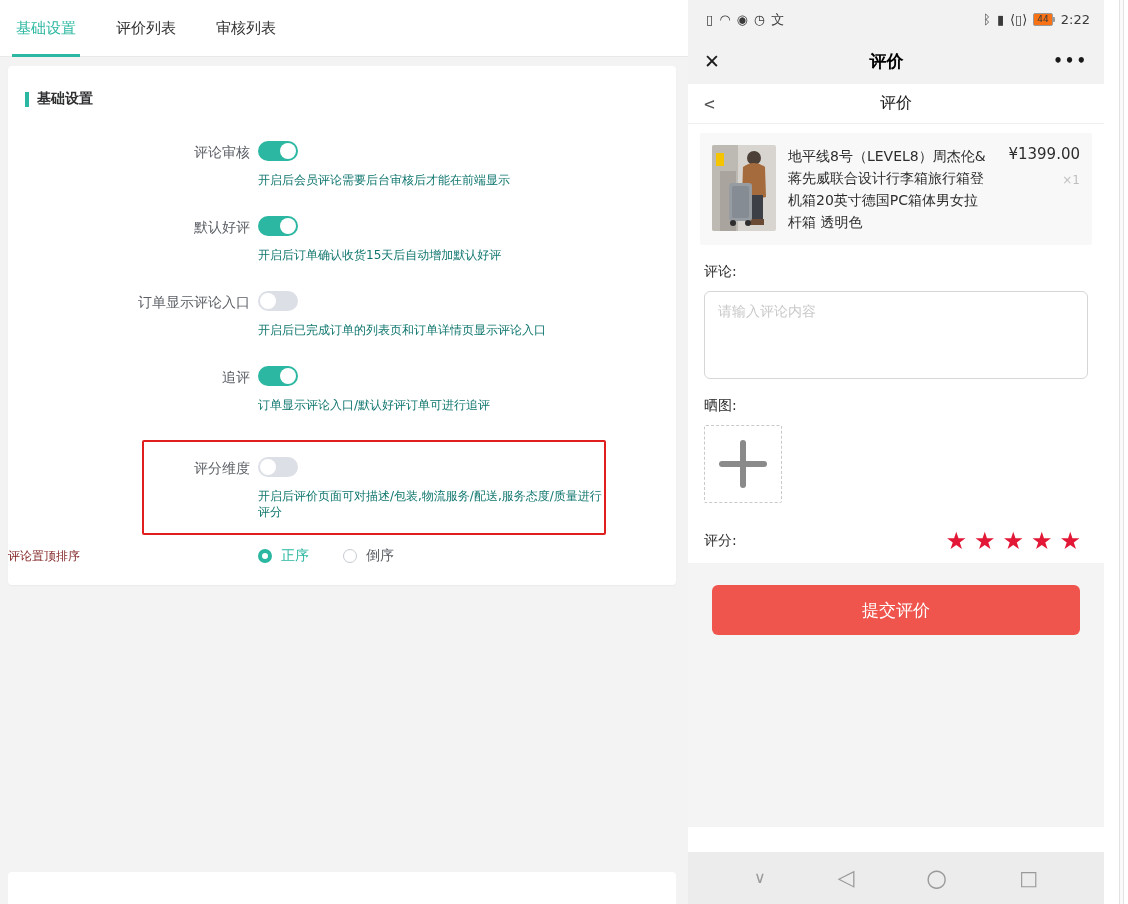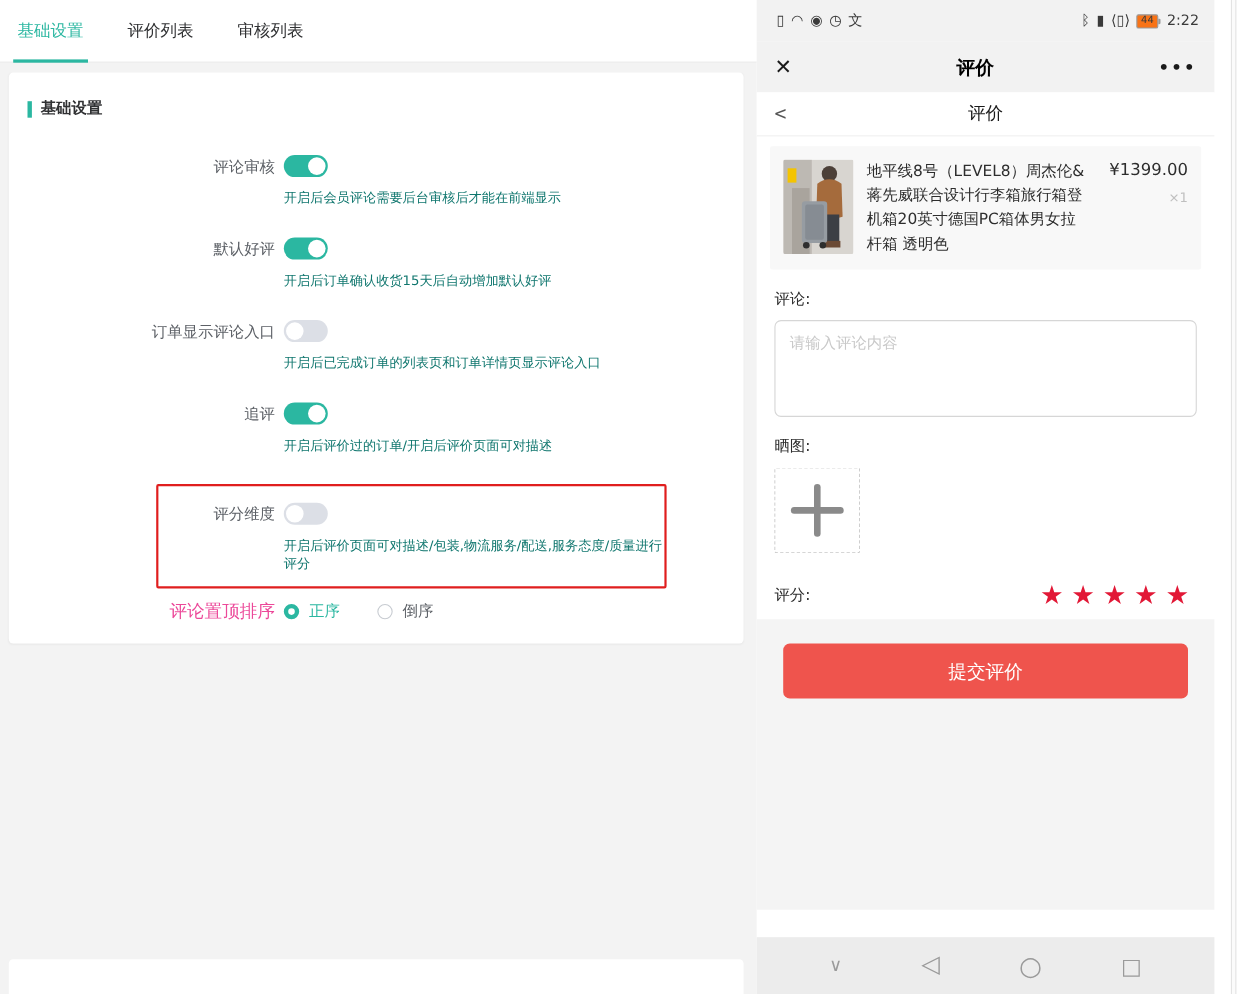--- a/index.html
+++ b/index.html
@@ -26,21 +26,21 @@
 
   .toggle { position:relative; width:40px; height:20px; border-radius:10px; background:#dcdfe6; cursor:pointer; display:inline-block; vertical-align:middle; }
   .toggle.on { background:#2bb7a1; }
   .toggle .knob { position:absolute; top:2px; left:2px; width:16px; height:16px; border-radius:50%; background:#fff; }
   .toggle.on .knob { left:22px; }
 
   .red-box { margin:2px 0 12px 134px; width:464px; border:2px solid #e01e1e; border-radius:2px; padding:14px 0 13px; }
   .red-box .row { grid-template-columns:106px 1fr; margin-bottom:0; }
 
   .radio-row { display:grid; grid-template-columns:242px 1fr; column-gap:8px; margin-top:5px; }
-  .radio-row .lbl { text-align:right; font-size:16px; color:#ec4899; line-height:18px; }
+  .radio-row .lbl { text-align:left; font-size:12px; color:#7f1d1d; line-height:18px; }
   .radio-group { display:flex; align-items:flex-end; gap:34px; }
   .radio-opt { display:flex; align-items:center; gap:9px; cursor:pointer; }
   .radio-dot { width:14px; height:14px; border-radius:50%; border:1px solid #c7cbd1; background:#fff; }
   .radio-opt.sel .radio-dot { border:4px solid #2bb7a1; background:#fff; }
   .radio-opt .radio-lbl { font-size:14px; color:#5c6066; }
   .radio-opt.sel .radio-lbl { color:#2bb7a1; }
 
   .footer-strip { position:absolute; left:8px; bottom:0; width:668px; height:32px; background:#fff; border-radius:4px 4px 0 0; }
 
   
@@ -121,21 +121,21 @@
             <div class="desc">开启后订单确认收货15天后自动增加默认好评</div>
           </div>
           <div class="row">
             <div class="lbl">订单显示评论入口</div>
             <div class="ctrl"><div class="toggle"><div class="knob"></div></div></div>
             <div class="desc">开启后已完成订单的列表页和订单详情页显示评论入口</div>
           </div>
           <div class="row">
             <div class="lbl">追评</div>
             <div class="ctrl"><div class="toggle on"><div class="knob"></div></div></div>
-            <div class="desc">开启后评价过的订单/开启后评价页面可对描述</div>
+            <div class="desc">订单显示评论入口/默认好评订单可进行追评</div>
           </div>
           <div class="red-box">
             <div class="row">
               <div class="lbl">评分维度</div>
               <div class="ctrl"><div class="toggle"><div class="knob"></div></div></div>
               <div class="desc">开启后评价页面可对描述/包装,物流服务/配送,服务态度/质量进行评分</div>
             </div>
           </div>
           <div class="radio-row">
             <div class="lbl">评论置顶排序</div>

